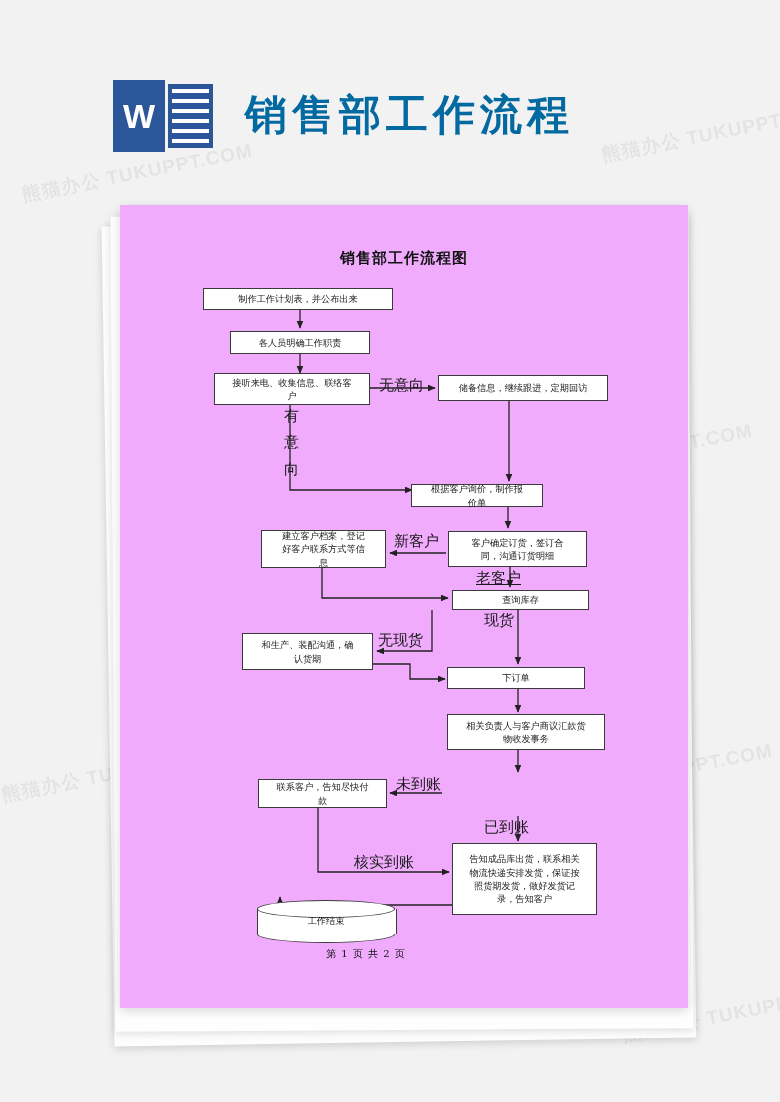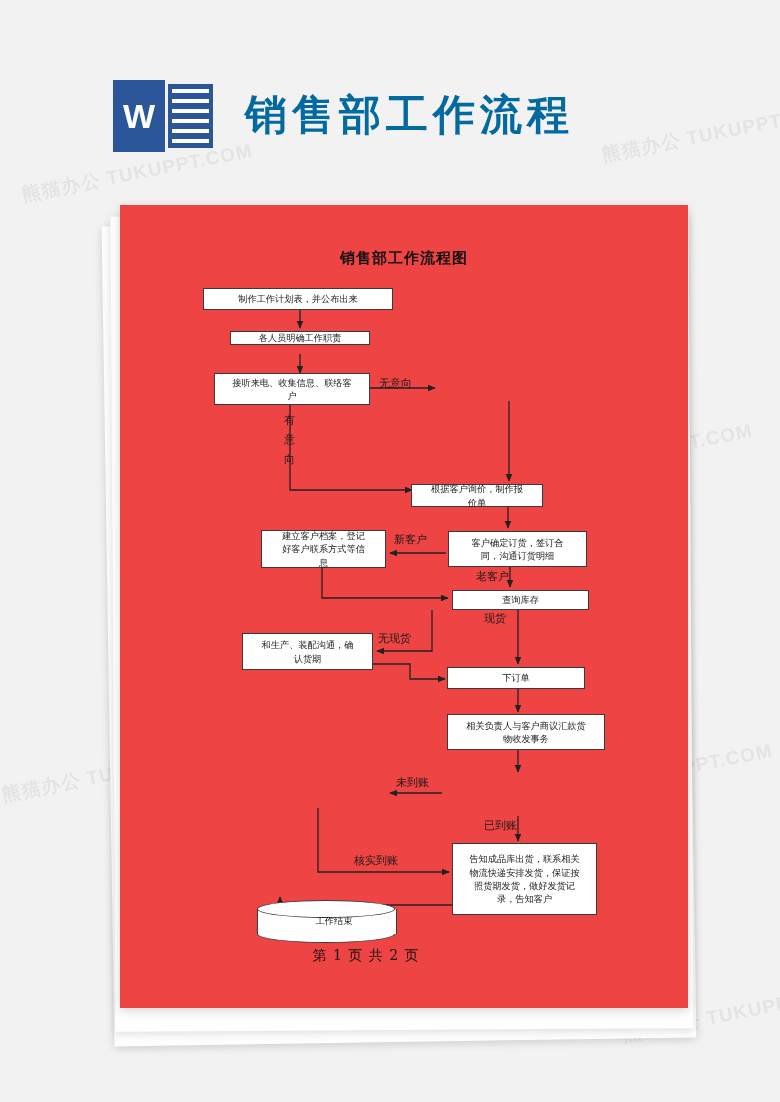--- a/index.html
+++ b/index.html
@@ -32,52 +32,52 @@
       font-family:"Liberation Sans",sans-serif;pointer-events:none;}
 
   
   #page-back2{position:absolute;left:108px;top:222px;width:582px;height:820px;
       background:#fdfdfd;box-shadow:0 2px 9px rgba(0,0,0,0.16);
       transform:rotate(-0.9deg);}
   #page-back1{position:absolute;left:113px;top:215px;width:578px;height:815px;
       background:#fefefe;box-shadow:0 2px 8px rgba(0,0,0,0.13);
       transform:rotate(-0.35deg);}
   #page{position:absolute;left:120px;top:205px;width:568px;height:803px;
-      background:#ef4444;box-shadow:0 3px 10px rgba(0,0,0,0.15);overflow:hidden;}
+      background:#f0abfc;box-shadow:0 3px 10px rgba(0,0,0,0.15);overflow:hidden;}
 
   
   #doc-title{position:absolute;left:0;top:44px;width:568px;text-align:center;
     font-family:"DejaVu Sans","Liberation Sans",sans-serif;
     font-weight:bold;font-size:15px;color:#111;letter-spacing:1px;}
 
   .node{position:absolute;box-sizing:border-box;border:1.3px solid #3a3a3a;
     background:#ffffff;color:#1a1a1a;
     font-family:"DejaVu Serif","Liberation Serif",serif;
     font-size:9.2px;line-height:1.45;text-align:center;
     display:flex;align-items:center;justify-content:center;padding:2px 16px;}
 
   .edge-label{position:absolute;color:#1a1a1a;
     font-family:"DejaVu Serif","Liberation Serif",serif;
-    font-size:11px;white-space:nowrap;}
+    font-size:15px;white-space:nowrap;}
   .edge-label.vert{white-space:normal;width:11px;line-height:1.75;text-align:center;}
 
   .cyl{position:absolute;box-sizing:border-box;}
   .cyl .body{position:absolute;left:0;top:9px;width:100%;height:calc(100% - 18px);
     border-left:1.3px solid #3a3a3a;border-right:1.3px solid #3a3a3a;background:#fff;}
   .cyl .top{position:absolute;left:0;top:0;width:100%;height:18px;
     border:1.3px solid #3a3a3a;border-radius:50%;background:#fff;box-sizing:border-box;}
   .cyl .bot{position:absolute;left:0;bottom:0;width:100%;height:18px;
     border:1.3px solid #3a3a3a;border-radius:50%;background:#fff;box-sizing:border-box;
     clip-path:inset(50% 0 0 0);}
   .cyl .lbl{position:absolute;left:0;top:0;width:100%;height:100%;
     display:flex;align-items:center;justify-content:center;
-    font-family:"DejaVu Serif","Liberation Serif",serif;font-size:9.2px;color:#1a1a1a;padding-left:8px;}
+    font-family:"DejaVu Serif","Liberation Serif",serif;font-size:9.2px;color:#1a1a1a;}
 
   #footer{position:absolute;left:0;top:742px;width:492px;text-align:center;
-    font-family:"DejaVu Serif","Liberation Serif",serif;font-size:14px;color:#111;
+    font-family:"DejaVu Serif","Liberation Serif",serif;font-size:10px;color:#111;
     letter-spacing:1px;}
 
   svg.lines{position:absolute;left:0;top:0;width:568px;height:803px;}
 </style>
 </head>
 <body>
 
 <div id="header">
 
   <div id="word-logo">
@@ -155,57 +155,59 @@
       <path d="M398,611 L398,636"></path>
 
       <path d="M198,603 L198,667 L329,667"></path>
 
       <path d="M332,700 L160,700 L160,692"></path>
     </g>
   </svg>
 
   <div class="node" style="left:83px;top:83px;width:190px;height:22px;">制作工作计划表，并公布出来</div>
 
-  <div class="node" style="left:110px;top:126px;width:140px;height:14px;">各人员明确工作职责</div>
+  <div class="node" style="left:110px;top:126px;width:140px;height:23px;">各人员明确工作职责</div>
 
   <div class="node" style="left:94px;top:168px;width:156px;height:32px;">接听来电、收集信息、联络客户</div>
 
+  <div class="node" style="left:318px;top:170px;width:170px;height:26px;">储备信息，继续跟进，定期回访</div>
 
   <div class="node" style="left:291px;top:279px;width:132px;height:23px;">根据客户询价，制作报价单</div>
 
   <div class="node" style="left:328px;top:326px;width:139px;height:36px;">客户确定订货，签订合同，沟通订货明细</div>
 
   <div class="node" style="left:141px;top:325px;width:125px;height:38px;">建立客户档案，登记好客户联系方式等信息</div>
 
   <div class="node" style="left:332px;top:385px;width:137px;height:20px;">查询库存</div>
 
   <div class="node" style="left:122px;top:428px;width:131px;height:37px;">和生产、装配沟通，确认货期</div>
 
   <div class="node" style="left:327px;top:462px;width:138px;height:22px;">下订单</div>
 
   <div class="node" style="left:327px;top:509px;width:158px;height:36px;">相关负责人与客户商议汇款货物收发事务</div>
 
 
+  <div class="node" style="left:138px;top:574px;width:129px;height:29px;">联系客户，告知尽快付款</div>
 
   <div class="node" style="left:332px;top:638px;width:145px;height:72px;">告知成品库出货，联系相关物流快递安排发货，保证按照货期发货，做好发货记录，告知客户</div>
 
   <div class="cyl" style="left:137px;top:695px;width:138px;height:43px;">
     <div class="body"></div>
     <div class="bot"></div>
     <div class="top"></div>
     <div class="lbl">工作结束</div>
   </div>
 
   <div class="edge-label" style="left:259px;top:171px;">无意向</div>
 
-  <div class="edge-label vert" style="left:164px;top:206px;">有意向</div>
+  <div class="edge-label vert" style="left:164px;top:198px;">有意向</div>
 
   <div class="edge-label" style="left:274px;top:327px;">新客户</div>
 
-  <div class="edge-label" style="left:356px;top:364px;">老客户</div>
+  <div class="edge-label" style="left:356px;top:364px;text-decoration:underline;">老客户</div>
 
   <div class="edge-label" style="left:258px;top:406px;margin-top:20px;">无现货</div>
 
   <div class="edge-label" style="left:364px;top:406px;">现货</div>
 
   <div class="edge-label" style="left:276px;top:570px;">未到账</div>
 
   <div class="edge-label" style="left:364px;top:613px;">已到账</div>
 
   <div class="edge-label" style="left:234px;top:648px;">核实到账</div>

